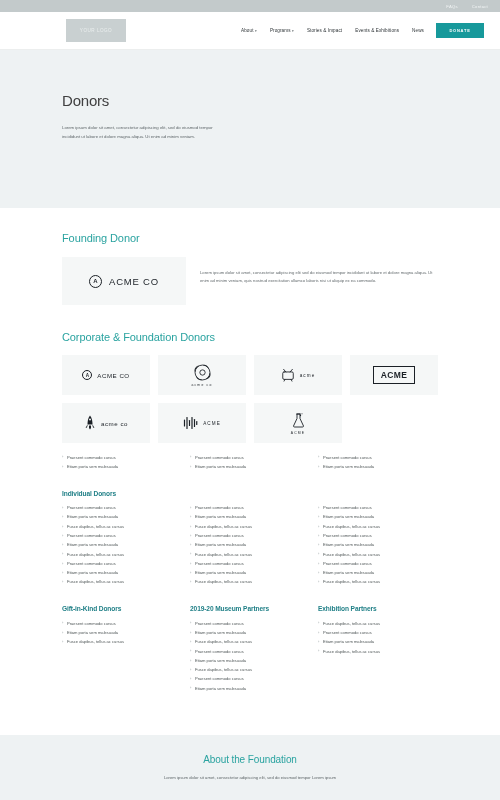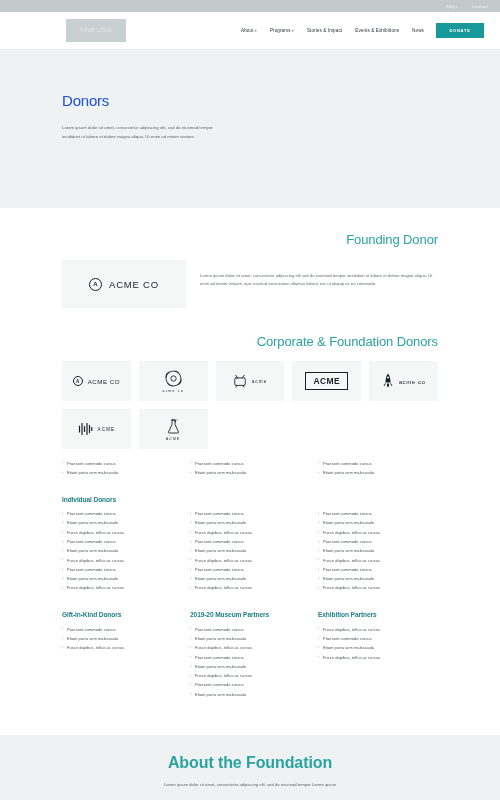--- a/index.html
+++ b/index.html
@@ -49,34 +49,33 @@
     background:#17999b; color:#fff; border:none;
     font-size:4px; letter-spacing:.75px; font-weight:bold;
     width:48px; height:15px; cursor:pointer;
     display:flex; align-items:center; justify-content:center;
   }
 
   
   .hero { background:#eef2f3; padding:42px 0 0 0; height:158px; }
   .hero-inner { padding:0 62px; }
   .hero h1 {
-    font-size:15px; font-weight:normal; color:#1d4ed8;
+    font-size:15px; font-weight:normal; color:#404040;
     letter-spacing:-.2px; margin-bottom:15px;
   }
   .hero p {
     font-size:4.3px; line-height:2.05; color:#5e6669;
     max-width:152px;
   }
 
   
   .section { padding:0 62px; }
   .sec-title {
-    font-size:13px; color:#2aa3a0; font-weight:normal;
+    font-size:11px; color:#2aa3a0; font-weight:normal;
     letter-spacing:-.1px;
-    text-align:right;
   }
   .sub-title {
     font-size:6.6px; color:#1f7f86; font-weight:bold;
     letter-spacing:-.1px;
   }
 
   
   #founding { padding-top:24px; }
   .founding-row { display:flex; gap:14px; margin-top:13px; align-items:flex-start; }
   .founding-tile {
@@ -95,21 +94,21 @@
     font-size:6px; font-weight:bold; color:#1b2026;
   }
   .mark-word { font-size:9.5px; font-weight:normal; letter-spacing:.8px; color:#1b2026; }
   .mark-word.sm { font-size:6.2px; letter-spacing:.5px; }
   .mark-word.xs { font-size:4.6px; letter-spacing:1.1px; }
   .mark-word.tiny { font-size:3.4px; letter-spacing:1.2px; }
 
   
   #corporate { padding-top:26px; }
   .logo-grid {
-    display:grid; grid-template-columns:repeat(5,1fr);
+    display:grid; grid-template-columns:repeat(4,1fr);
     gap:8px; margin-top:12px;
   }
   .logo-tile {
     height:40px; background:#f5f7f7;
     display:flex; align-items:center; justify-content:center; gap:5px;
   }
   .logo-tile.stack { flex-direction:column; gap:2px; }
   .boxed {
     border:1.6px solid #1b2026; padding:3px 7px;
     font-size:8.5px; font-weight:bold; letter-spacing:.4px; color:#1b2026;
@@ -133,21 +132,21 @@
   #bottom-groups { padding-top:18px; }
   #bottom-groups .cols3 { align-items:start; }
   #bottom-groups ul.blist { margin-top:7px; }
 
   
   .foundation {
     position:absolute; left:0; bottom:0; width:500px; height:65px;
     background:#eef2f3; text-align:center; padding-top:19px;
   }
   .foundation h2 {
-    font-size:16px; color:#2aa3a0; font-weight:bold; letter-spacing:-.1px;
+    font-size:10px; color:#2aa3a0; font-weight:normal; letter-spacing:-.1px;
   }
   .foundation p {
     font-size:4.2px; color:#5e6669; margin-top:10px;
   }
 
   svg { display:block; }
 </style>
 </head>
 <body>
 

